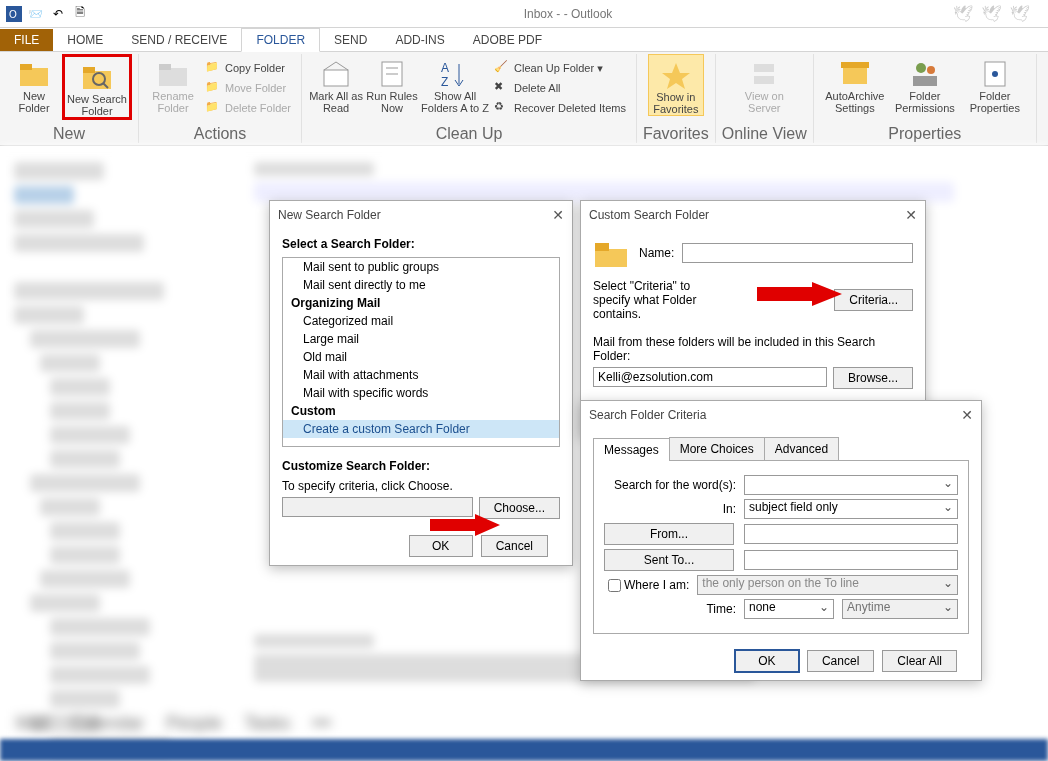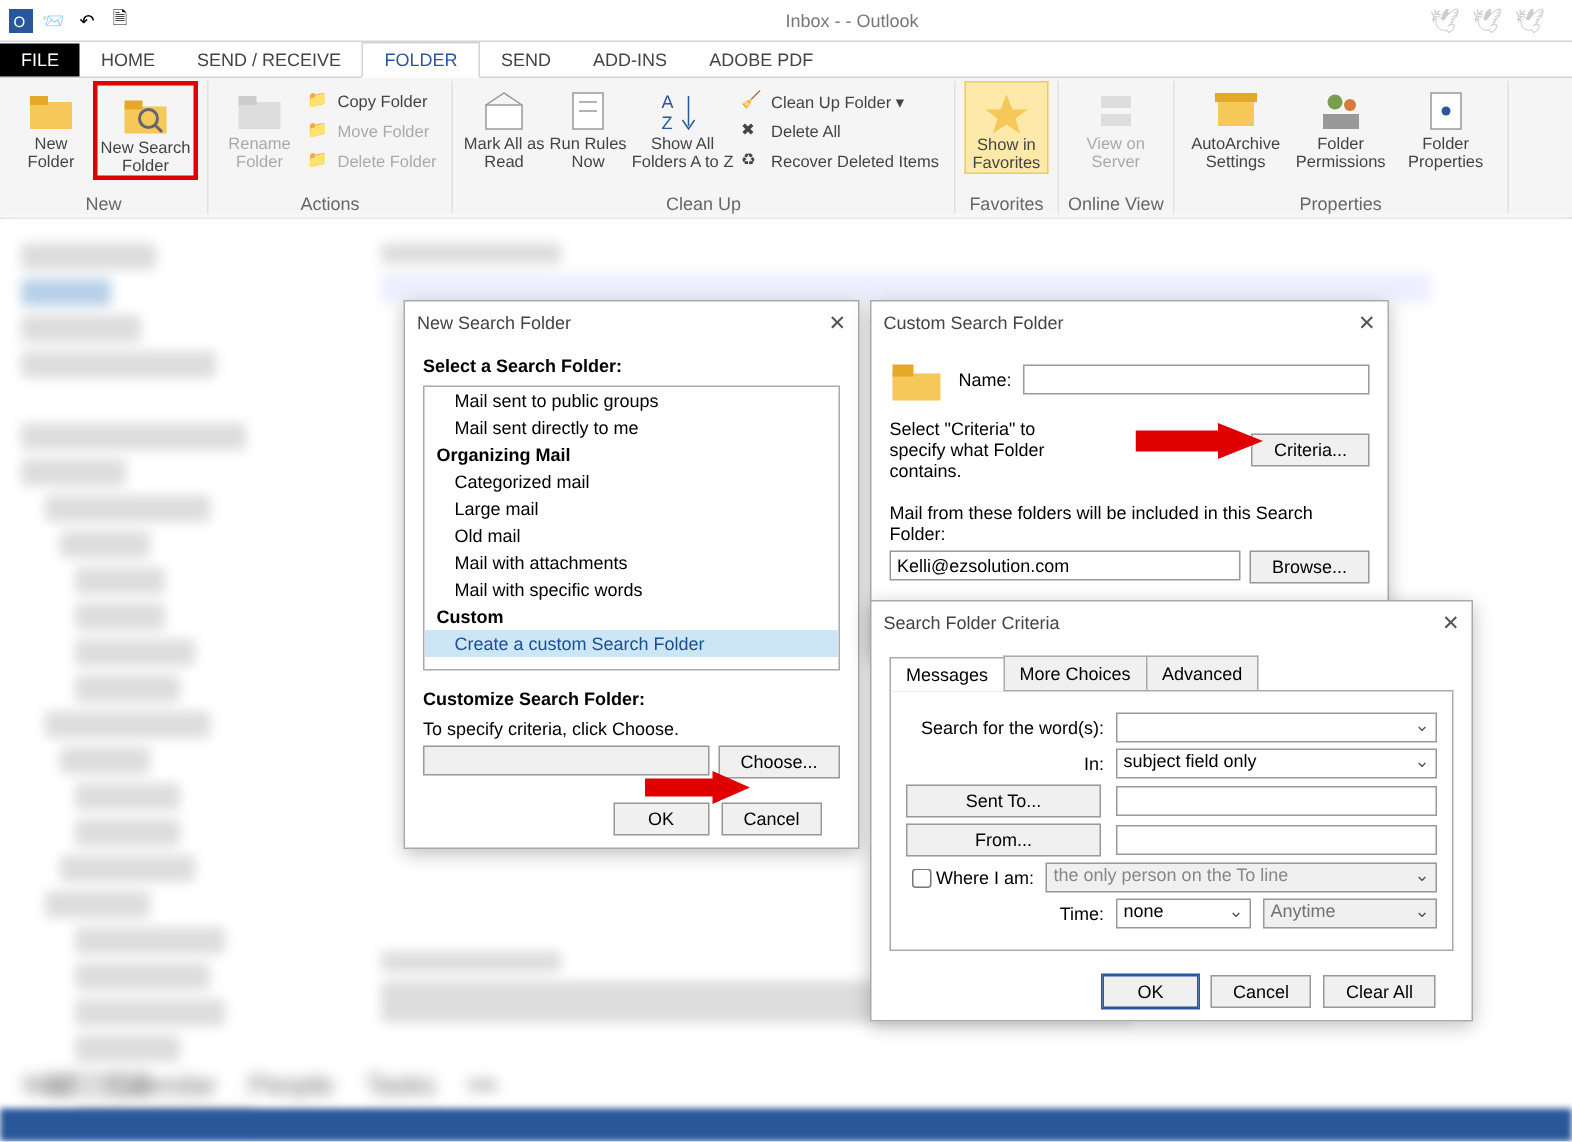--- a/index.html
+++ b/index.html
@@ -5,27 +5,27 @@
   * { box-sizing: border-box; font-family: 'Segoe UI', Tahoma, sans-serif; }
   body { margin: 0; background: #fff; width: 1048px; height: 761px; overflow: hidden; position: relative; font-size: 12px; }
   
   .title-bar { height: 28px; background: #fff; border-bottom: 1px solid #d4d4d4; display: flex; align-items: center; padding: 0 4px; }
   .tb-icon { width: 20px; height: 20px; display: inline-flex; align-items: center; justify-content: center; margin-right: 2px; }
   .title-text { flex: 1; text-align: center; color: #777; font-size: 12px; }
   .birds { position: absolute; right: 10px; top: 4px; color: #ccc; font-size: 16px; letter-spacing: 8px; }
   
   .ribbon-tabs { height: 24px; display: flex; align-items: flex-end; background: #fff; border-bottom: 1px solid #d4d4d4; }
   .ribbon-tab { padding: 4px 14px; font-size: 12px; color: #444; cursor: pointer; }
-  .ribbon-tab.file { background: #000000; color: #fff; }
+  .ribbon-tab.file { background: #a16207; color: #fff; }
   .ribbon-tab.active { color: #2a579a; border: 1px solid #d4d4d4; border-bottom: 1px solid #fff; margin-bottom: -1px; background: #fff; }
   
   .ribbon { height: 94px; background: #f5f5f5; border-bottom: 1px solid #d4d4d4; display: flex; padding: 2px 0; }
   .ribbon-group { display: flex; flex-direction: column; align-items: center; border-right: 1px solid #e1e1e1; padding: 0 6px; }
   .ribbon-group-body { display: flex; flex: 1; align-items: flex-start; }
-  .ribbon-group-label { font-size: 12px; color: #666; padding-top: 2px; }
+  .ribbon-group-label { font-size: 16px; color: #666; padding-top: 2px; }
   .big-btn { display: flex; flex-direction: column; align-items: center; width: 56px; text-align: center; font-size: 11px; color: #444; padding-top: 4px; }
   .big-btn.wider { width: 70px; }
   .big-btn-icon { width: 32px; height: 32px; }
   .small-btns { display: flex; flex-direction: column; padding-top: 4px; }
   .small-btn { display: flex; align-items: center; font-size: 11px; color: #444; padding: 2px 4px; white-space: nowrap; }
   .small-btn-icon { width: 16px; height: 16px; margin-right: 4px; }
   .highlight-red { border: 3px solid #e00000; }
   .active-ribbon-btn { background: #fde9a9; border: 1px solid #f5c859; }
   .disabled { color: #aaa; }
   
@@ -376,26 +376,26 @@
     <div class="framed">
       <div class="field-row">
         <label>Search for the word(s):</label>
         <div class="dropdown"></div>
       </div>
       <div class="field-row">
         <label>In:</label>
         <div class="dropdown"><span>subject field only</span></div>
       </div>
       <div class="field-row">
-        <button class="btn" style="width:130px;text-align:center">Sent To...</button>
+        <button class="btn" style="width:130px;text-align:center">From...</button>
         <div style="width:10px"></div>
         <input class="text-input" style="">
       </div>
       <div class="field-row">
-        <button class="btn" style="width:130px;text-align:center">From...</button>
+        <button class="btn" style="width:130px;text-align:center">Sent To...</button>
         <div style="width:10px"></div>
         <input class="text-input" style="">
       </div>
       <div class="field-row">
         <label style="text-align:left;width:auto;display:flex;align-items:center;margin-right:auto;">
           <input type="checkbox" style="">
           <span>Where I am:</span>
         </label>
         <div class="dropdown readonly" style="flex:1;color:#888"><span>the only person on the To line</span></div>
       </div>

